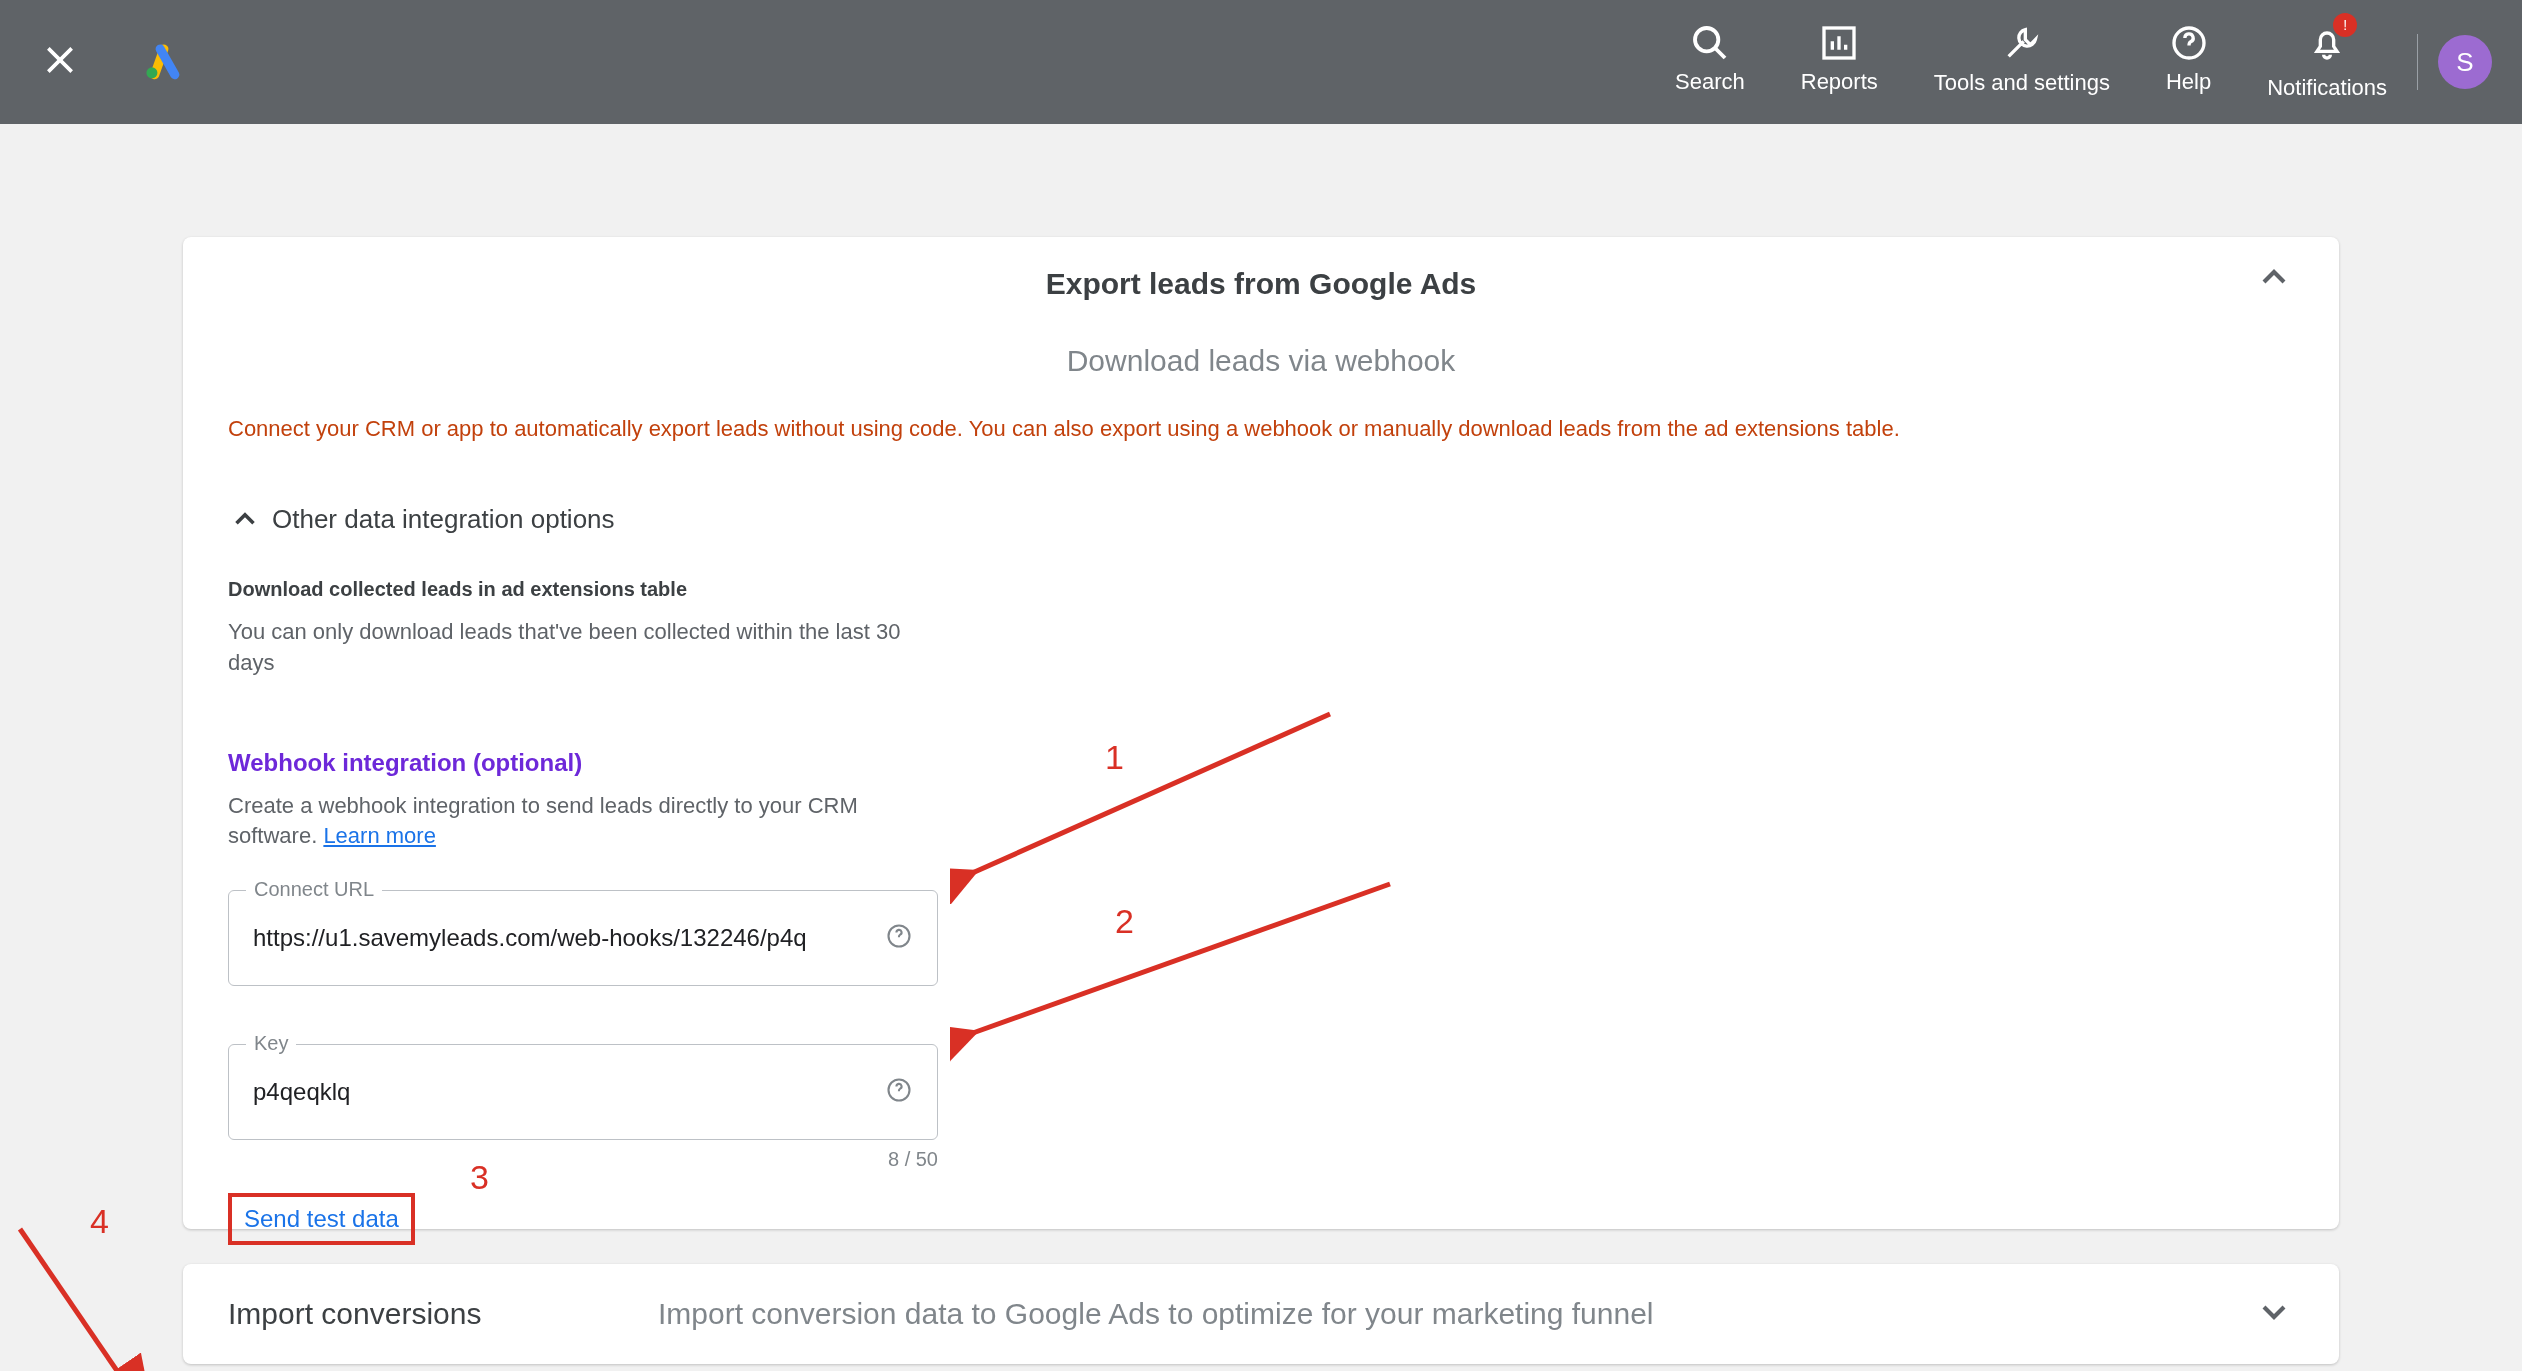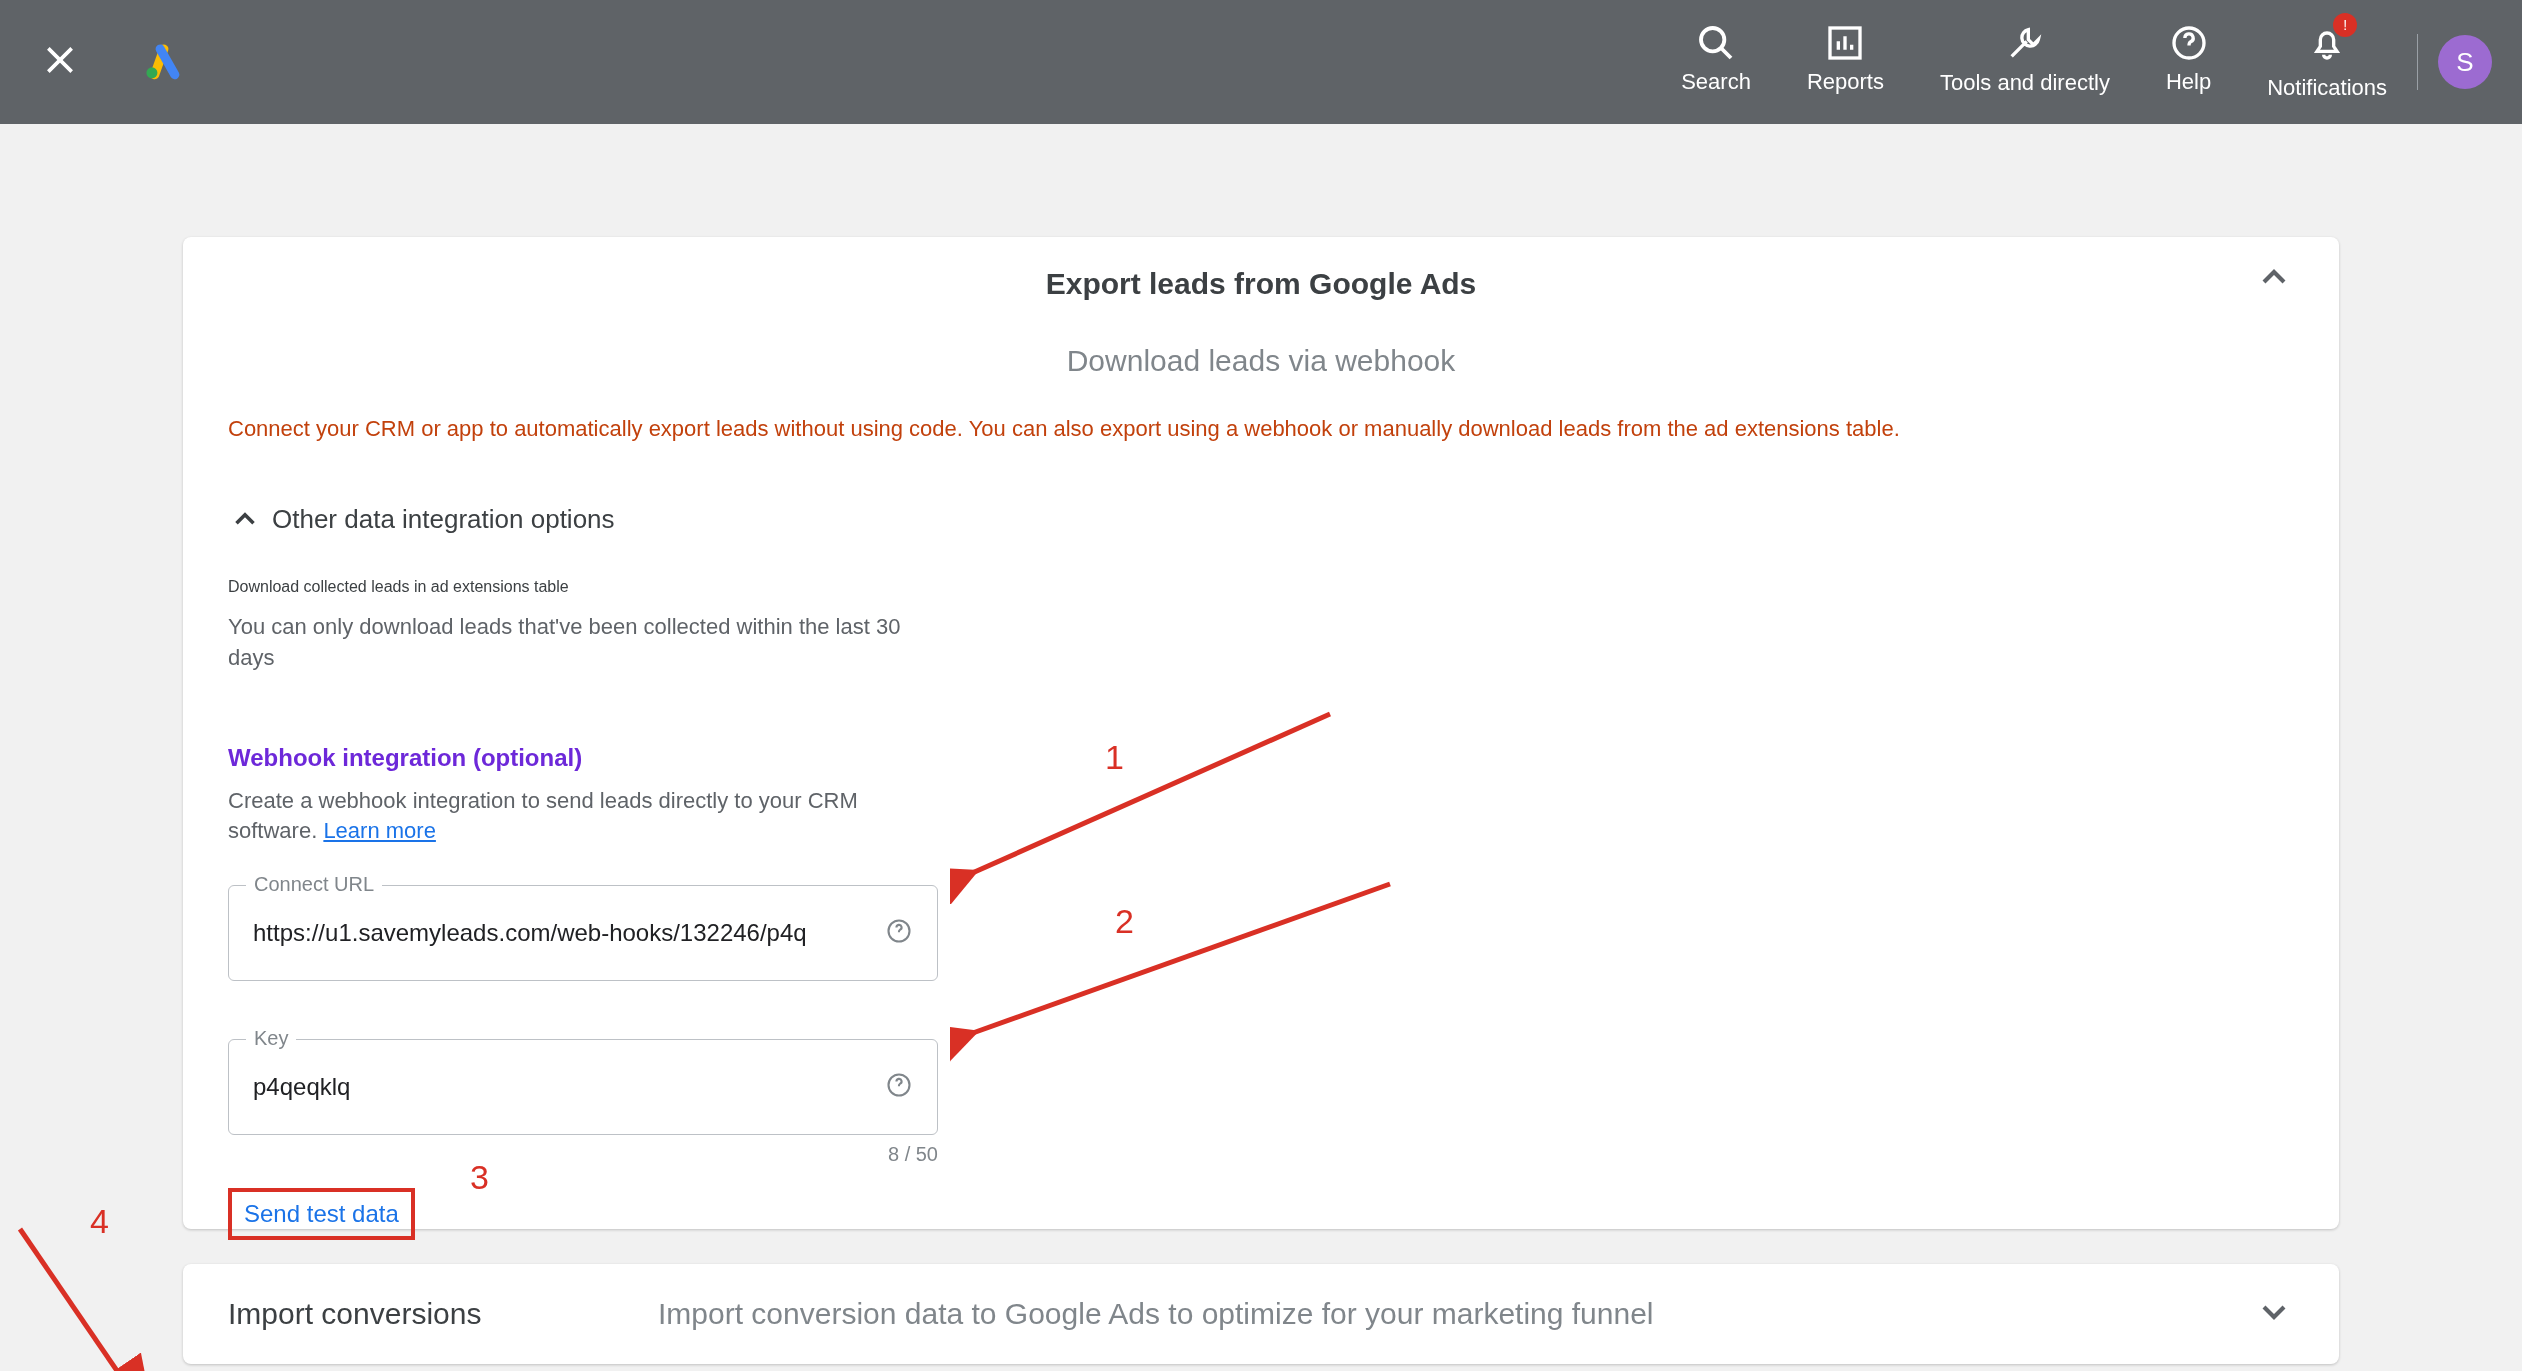--- a/index.html
+++ b/index.html
@@ -31,21 +31,21 @@
 .h-sub { font-size:30px; color:#80868b; }
 .chev-up { position:absolute; right:45px; top:20px; }
 .chev-up svg{ width:40px; height:40px; }
 
 .desc { margin-top:38px; font-size:22px; color:#c2410c; }
 
 .other-row { margin-top:60px; display:flex; align-items:center; gap:10px; }
 .other-row svg{ width:34px; height:34px; }
 .other-label { font-size:26px; color:#3c4043; }
 
-.dl-title { margin-top:42px; font-size:16px; font-weight:400; color:#3c4043; }
+.dl-title { margin-top:42px; font-size:20px; font-weight:700; color:#3c4043; }
 .dl-desc { margin-top:16px; font-size:22px; color:#5f6368; max-width:680px; line-height:1.4; }
 
 .wh-title { margin-top:70px; font-size:24px; font-weight:600; color:#6d28d9; }
 .wh-desc { margin-top:14px; font-size:22px; color:#5f6368; max-width:710px; line-height:1.4; }
 .wh-desc a { color:#1a73e8; text-decoration:underline; }
 
 .field { position:relative; width:710px; margin-top:38px; }
 .field2 { margin-top:58px; }
 .field legend { position:absolute; top:-12px; left:18px; background:#fff; padding:0 8px; font-size:20px; color:#80868b; }
 .field .box { border:1px solid #bdc1c6; border-radius:6px; height:96px; display:flex; align-items:center; padding:0 24px; }
@@ -95,21 +95,21 @@
       <svg viewBox="0 0 24 24" fill="none" stroke="#fff" stroke-width="2">
           <rect x="3" y="3" width="18" height="18"></rect>
           <path d="M8 16 L8 11 M12 16 L12 8 M16 16 L16 13"></path>
         </svg>
       <span>Reports</span>
     </div>
     <div class="action">
       <svg viewBox="0 0 24 24" fill="none" stroke="#fff" stroke-width="2">
           <path d="M14 4 a5 5 0 1 0 6 6 l-3 3 -3-3 z M13 11 L4 20"></path>
         </svg>
-      <span class="multi">Tools and directly</span>
+      <span class="multi">Tools and settings</span>
     </div>
     <div class="action">
       <svg viewBox="0 0 24 24" fill="none" stroke="#fff" stroke-width="2">
           <circle cx="12" cy="12" r="9"></circle>
           <path d="M9.5 9a2.5 2.5 0 1 1 3.5 2.3c-1 .5-1 1.2-1 2.2 M12 17.5l0 .01"></path>
         </svg>
       <span>Help</span>
     </div>
     <div class="action">
       <div class="bell-wrap">

